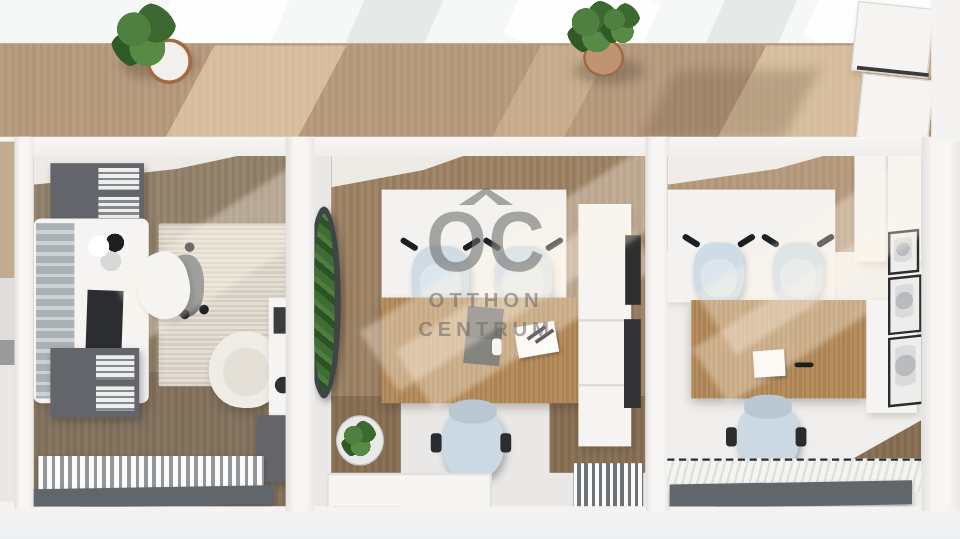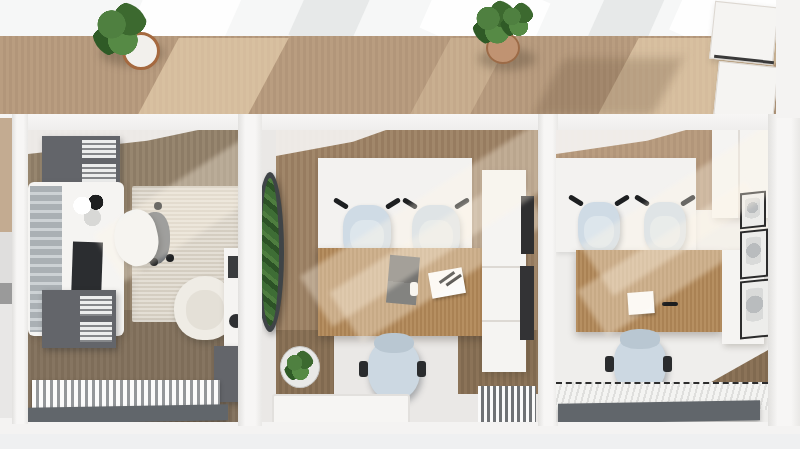--- a/index.html
+++ b/index.html
@@ -231,14 +231,20 @@
     <div class="abs mat-fine" style="left:0;top:252px;width:212px;height:26px;"></div>
     <div class="abs slab" style="left:2px;top:272px;width:202px;height:20px;transform:skewY(-1deg);"></div>
     <div class="abs sunband" style="left:20px;top:40px;width:260px;height:60px;"></div>
   </div>
 
   <div class="abs wall-v" style="left:768px;top:114px;width:32px;height:312px;"></div>
   <div class="abs wall" style="left:776px;top:0;width:24px;height:118px;"></div>
 
   <div class="abs" style="left:0;top:434px;width:800px;height:15px;background:#eff0f1;"></div>
 
+  <div class="abs wm" style="left:330px;top:156px;width:150px;">
+    <div class="wm-roof"></div>
+    <div class="wm-logo">OC</div>
+    <div class="wm-line" style="margin-top:9px;">OTTHON</div>
+    <div class="wm-line" style="margin-top:4px;">CENTRUM</div>
+  </div>
 
 </div>
 
 </body></html>

